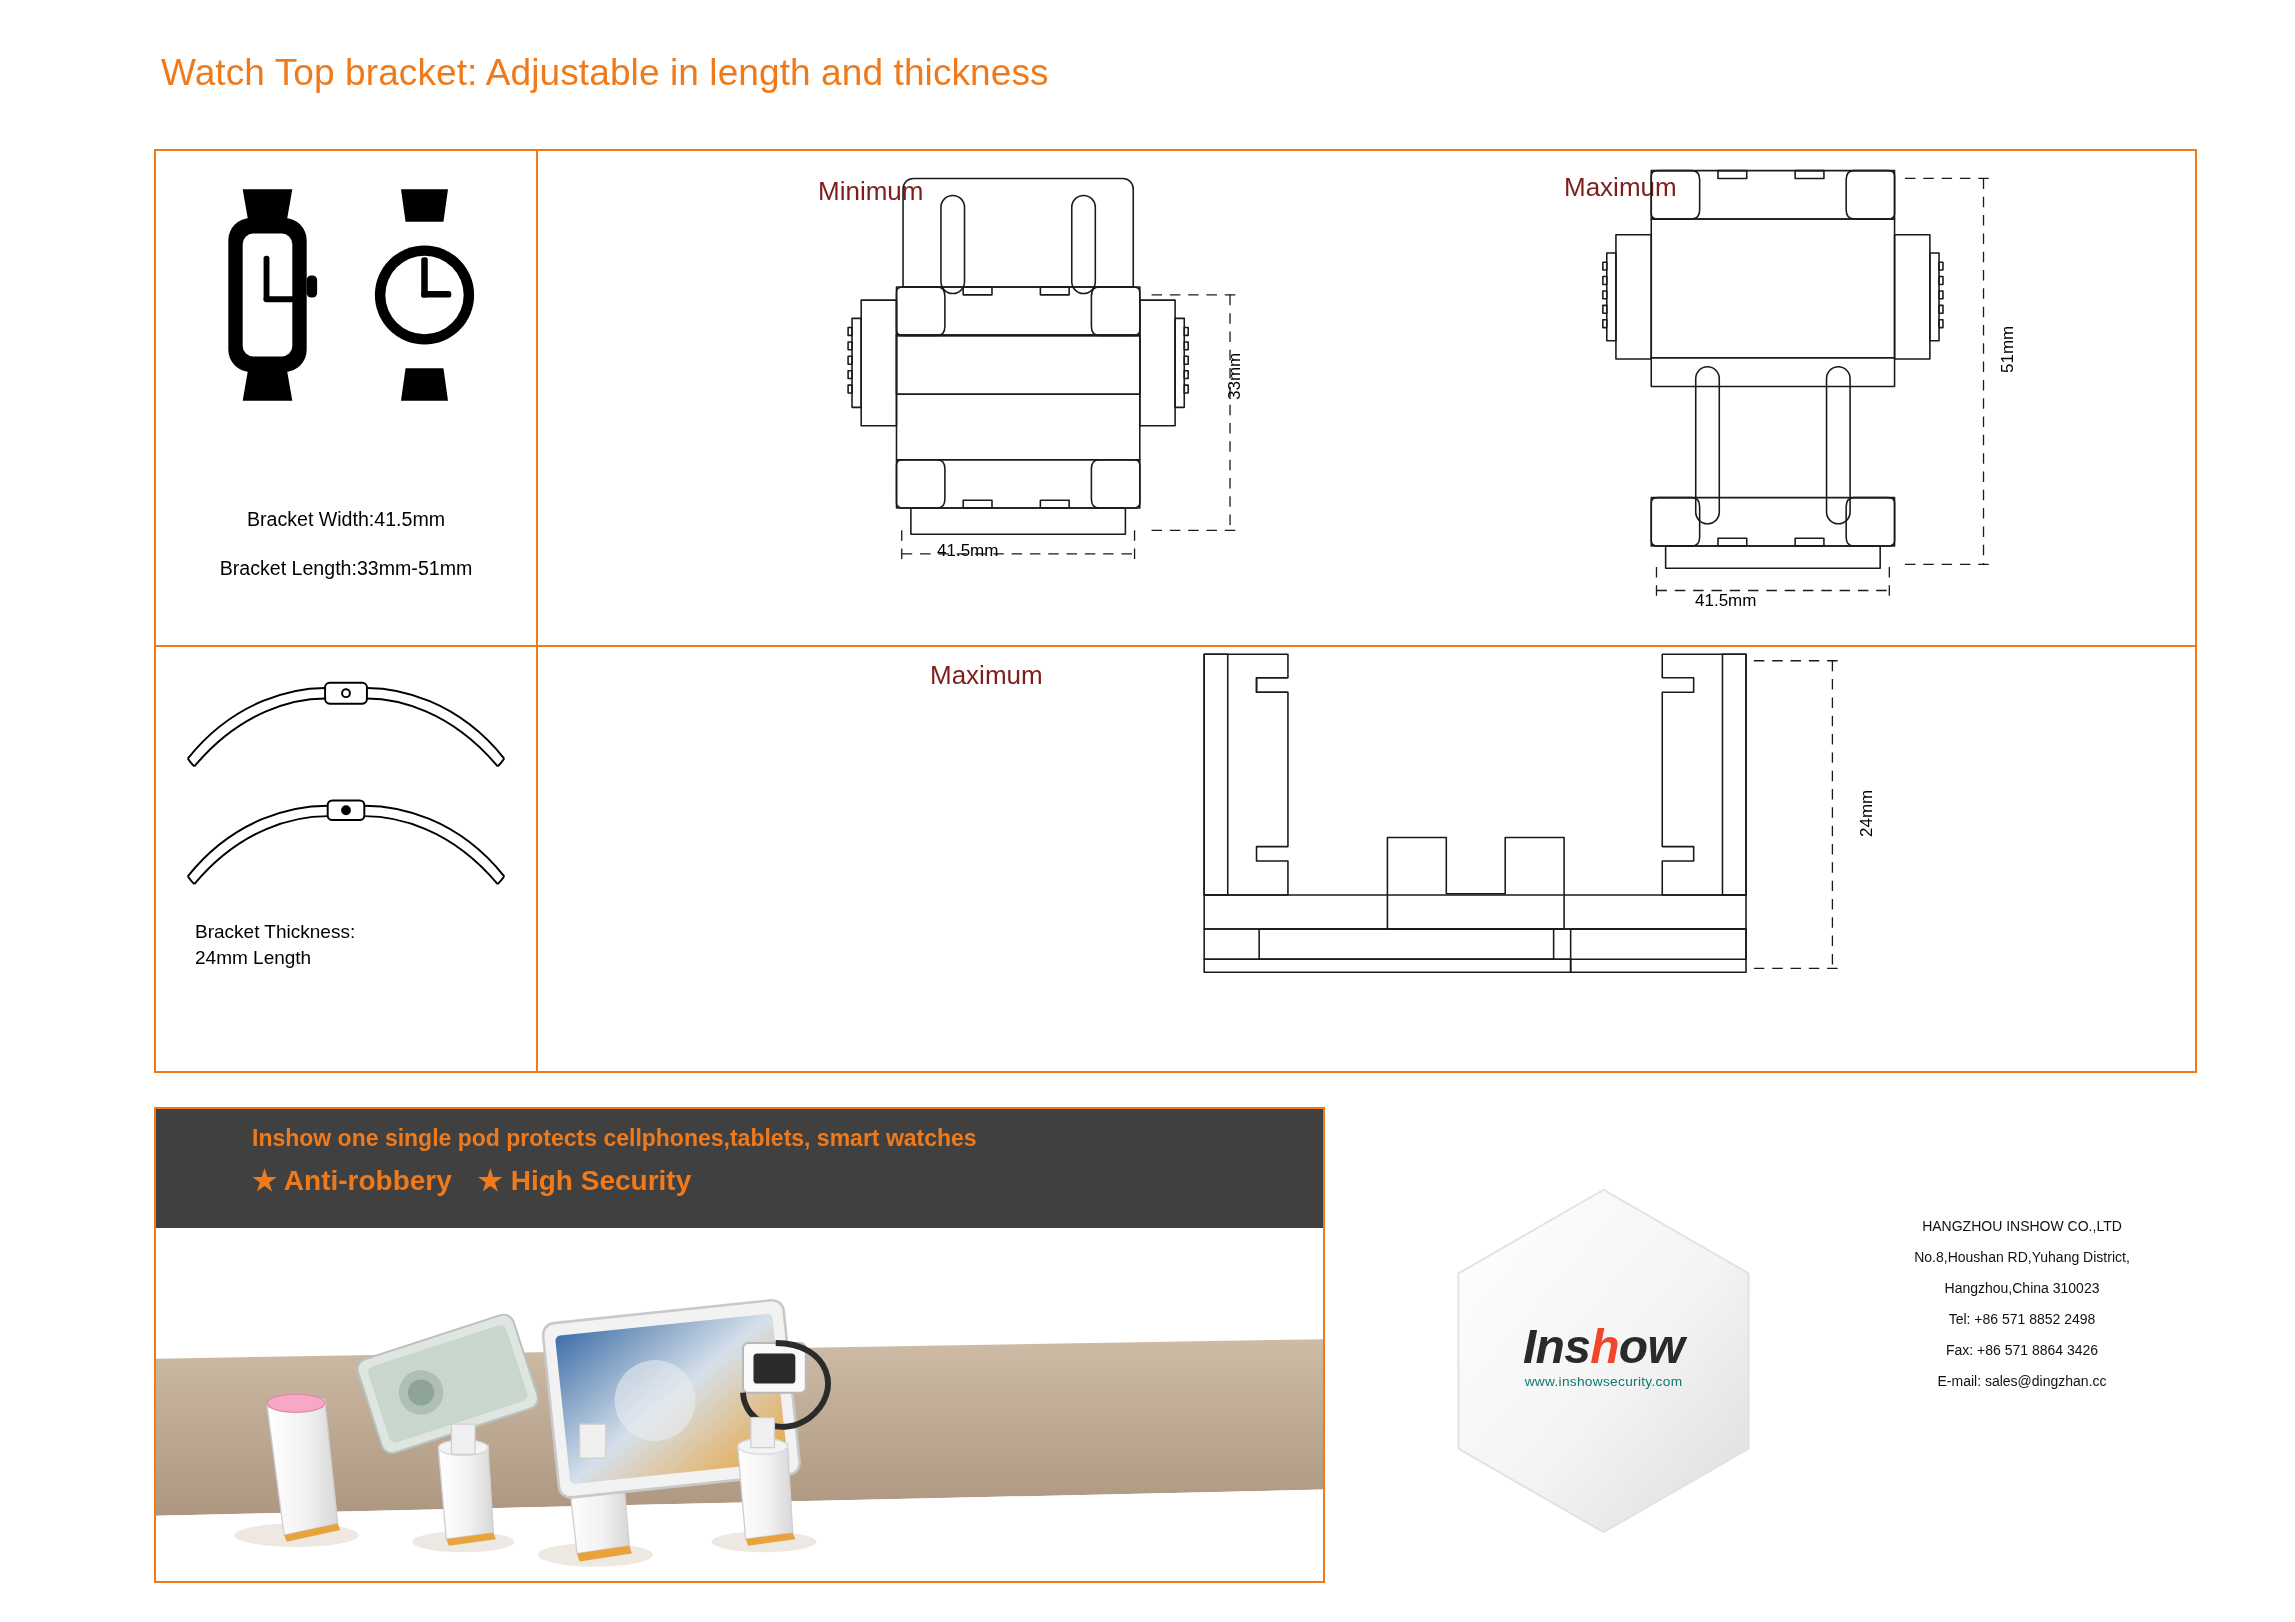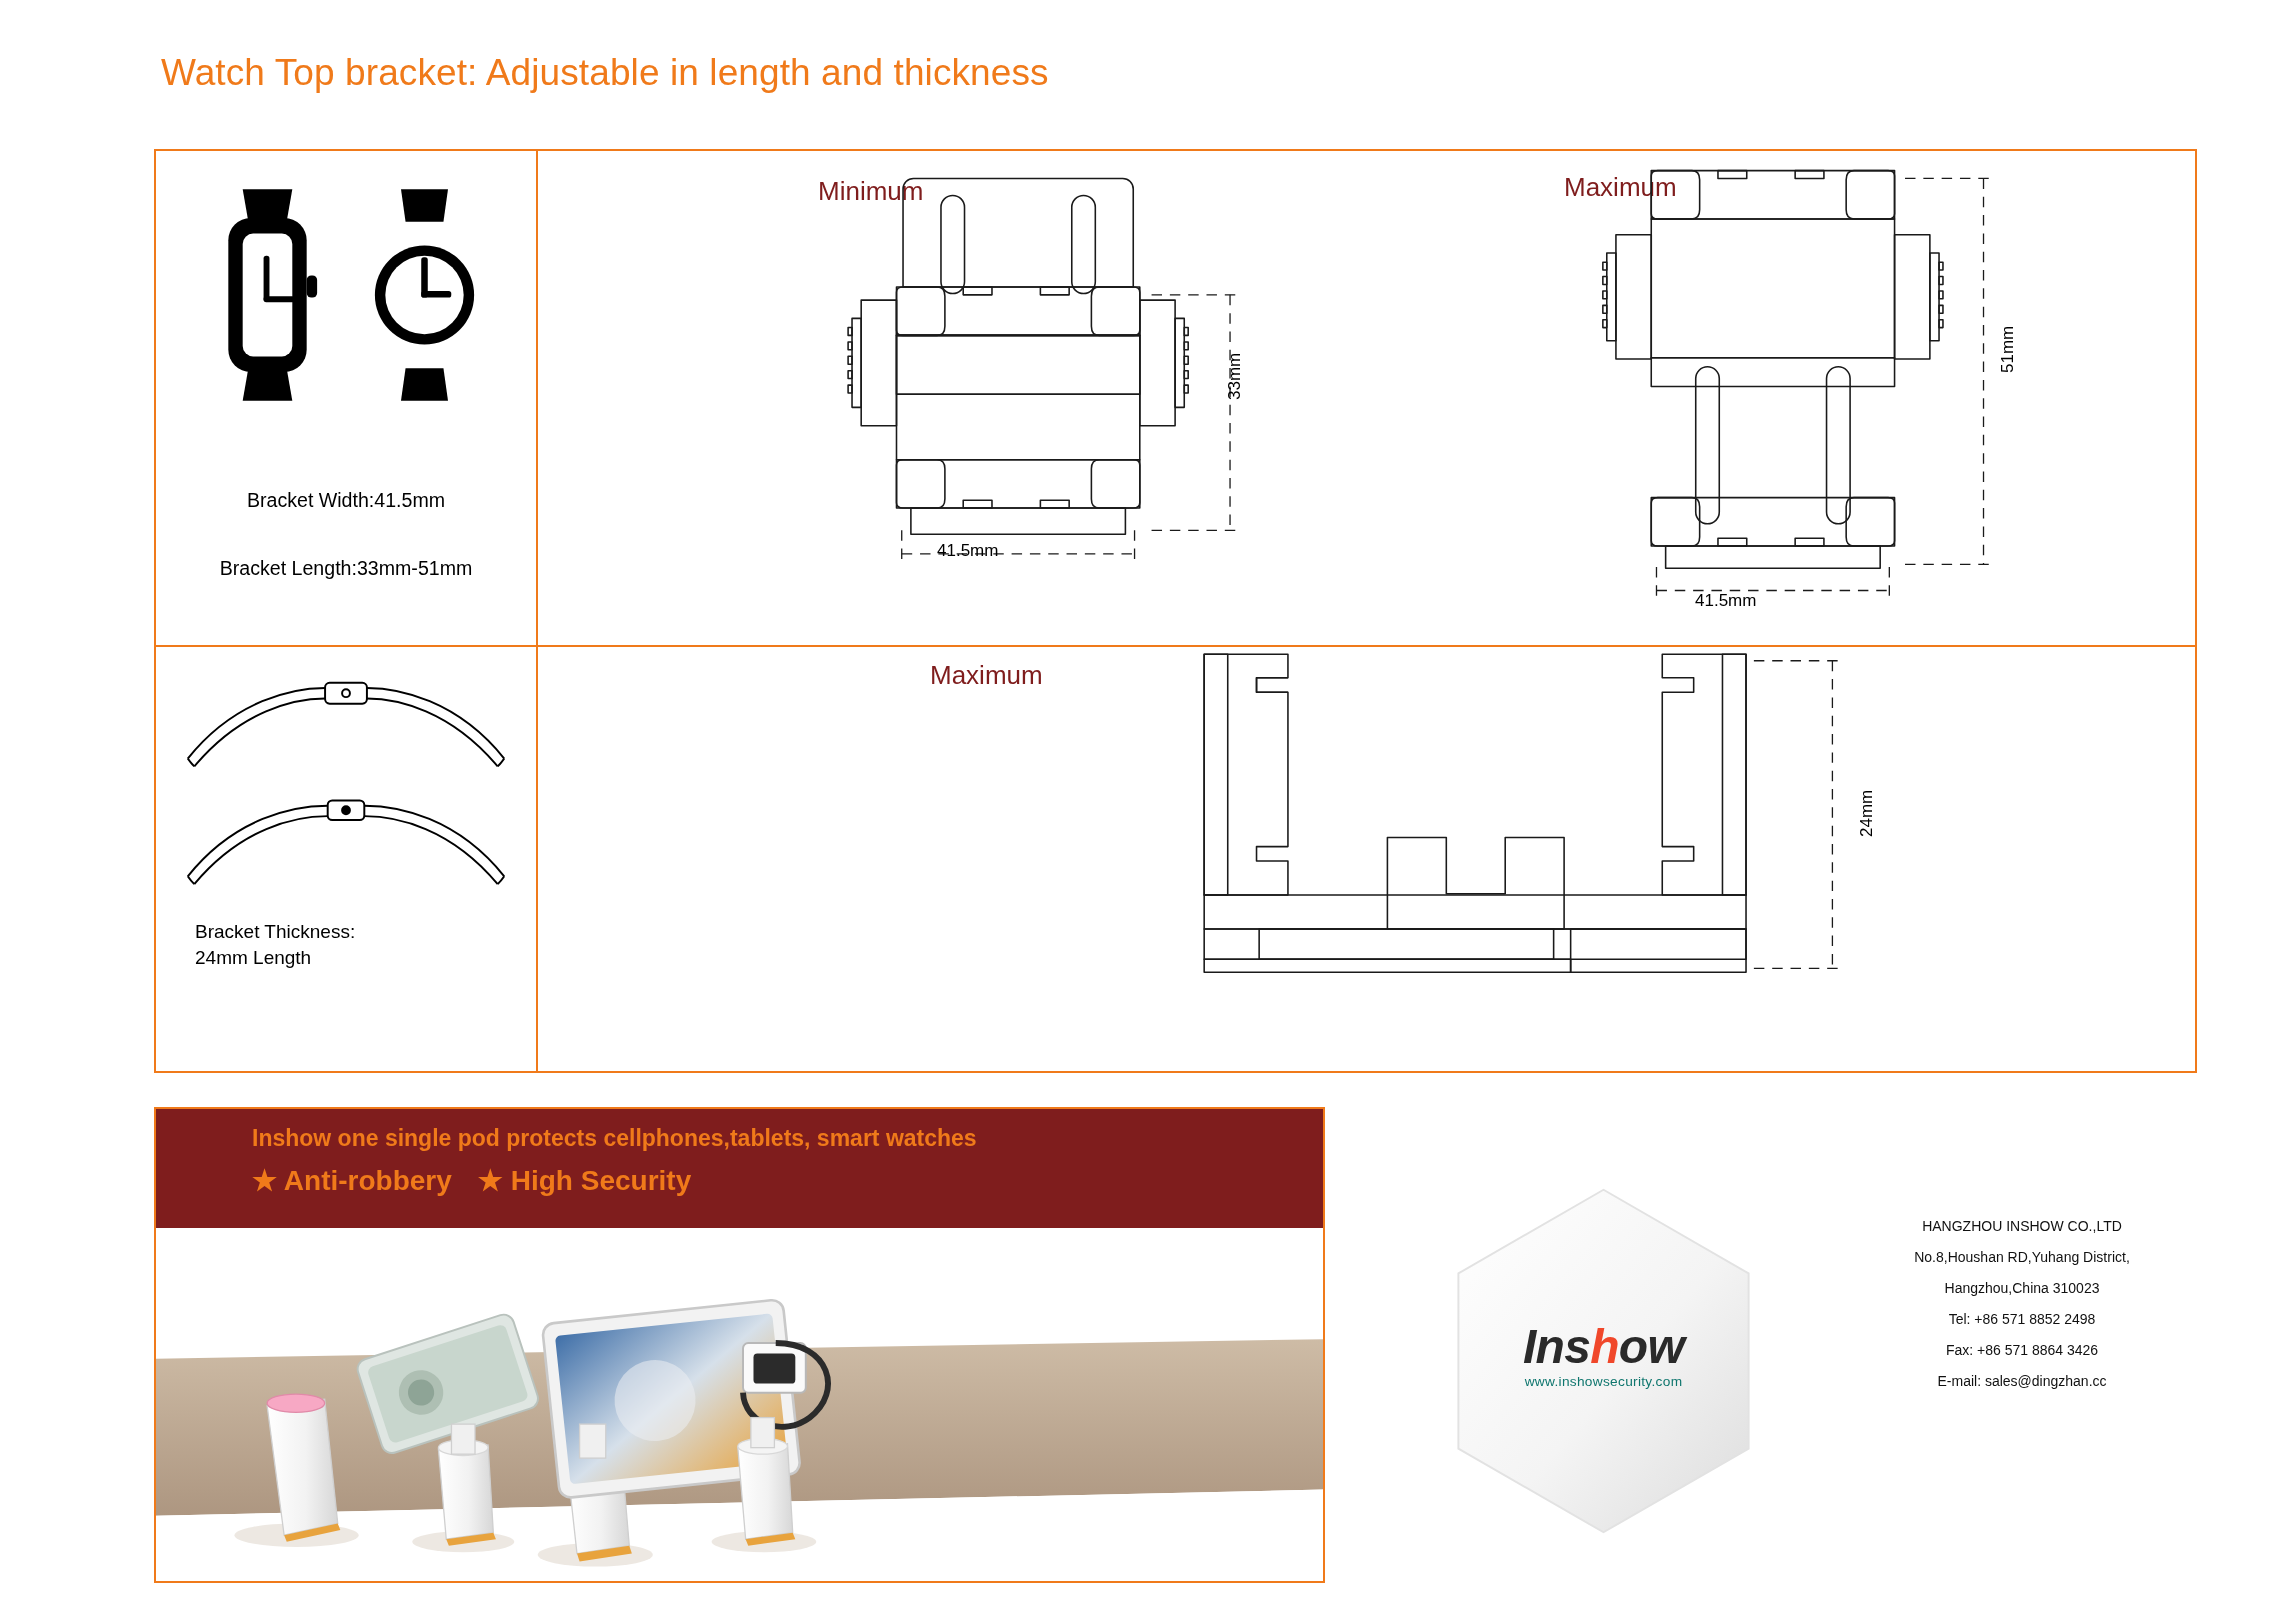--- a/index.html
+++ b/index.html
@@ -73,21 +73,21 @@
     align-items: center;
     justify-content: center;
     gap: 26px;
   }
   .left-cap-text {
     position: absolute;
     left: 0; right: 0;
     text-align: center;
     font-size: 19.6px;
   }
-  .left-cap-text.l1 { top: 338px; }
+  .left-cap-text.l1 { top: 357px; }
   .left-cap-text.l2 { top: 406px; }
 
   
   .cell-straps {
     left: 0; top: 496px; width: 380px; height: 426px;
   }
   .strap-wrap {
     position: absolute;
     left: 19.6px;
     top: 33px;
@@ -122,21 +122,21 @@
   
   .promo-panel {
     position: absolute;
     left: 154px;
     top: 1107px;
     width: 1171px;
     height: 476px;
     border: 2px solid #F07A1A;
     box-sizing: border-box;
     overflow: hidden;
-    background: #7f1d1d;
+    background: #404040;
   }
   .promo-line1 {
     position: absolute;
     left: 96px;
     top: 15.7px;
     font-size: 23px;
     font-weight: bold;
     color: #F07A1A;
     white-space: nowrap;
   }

